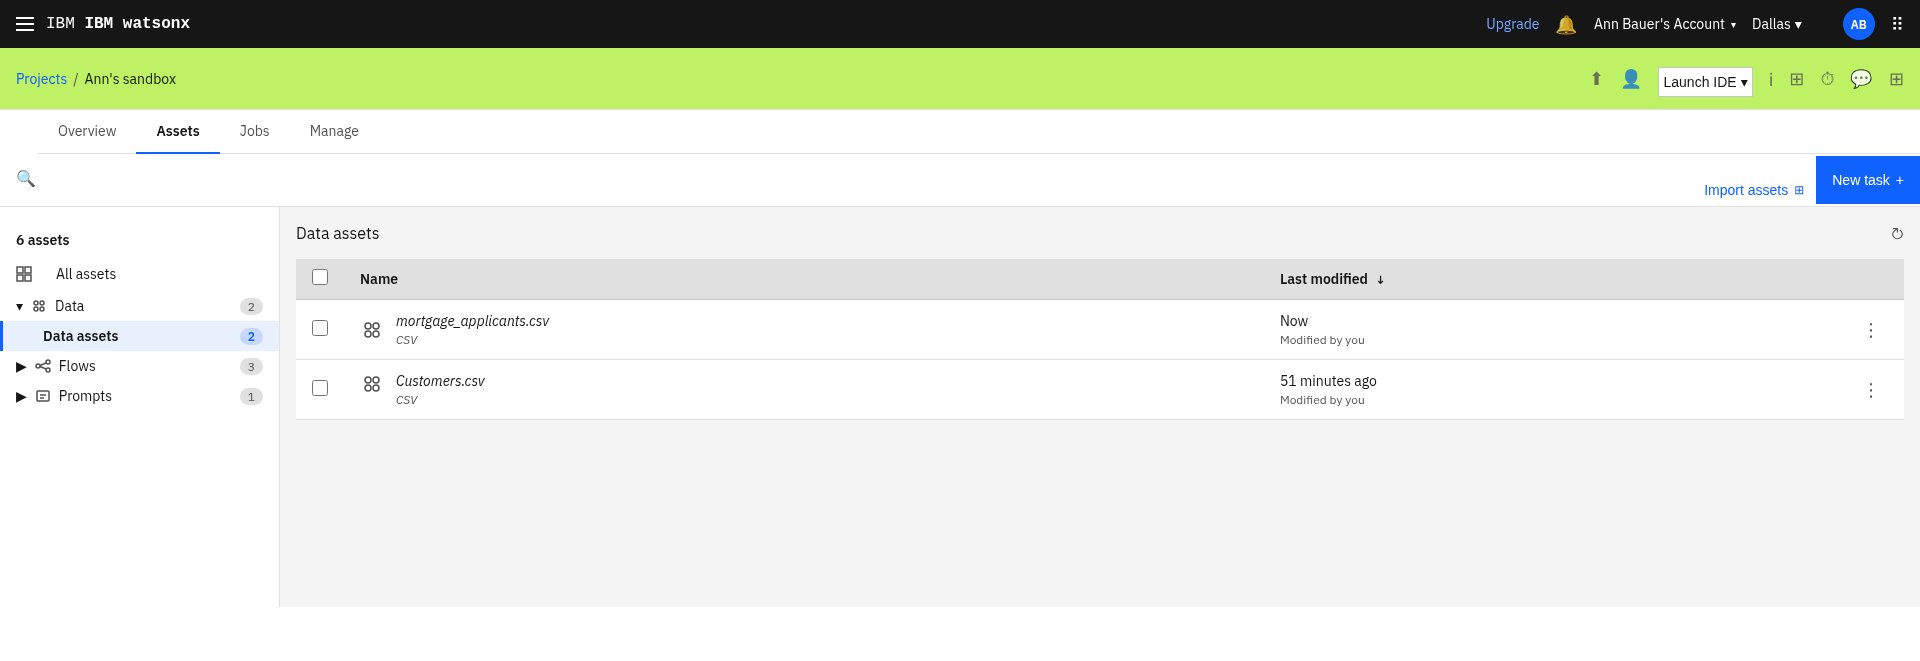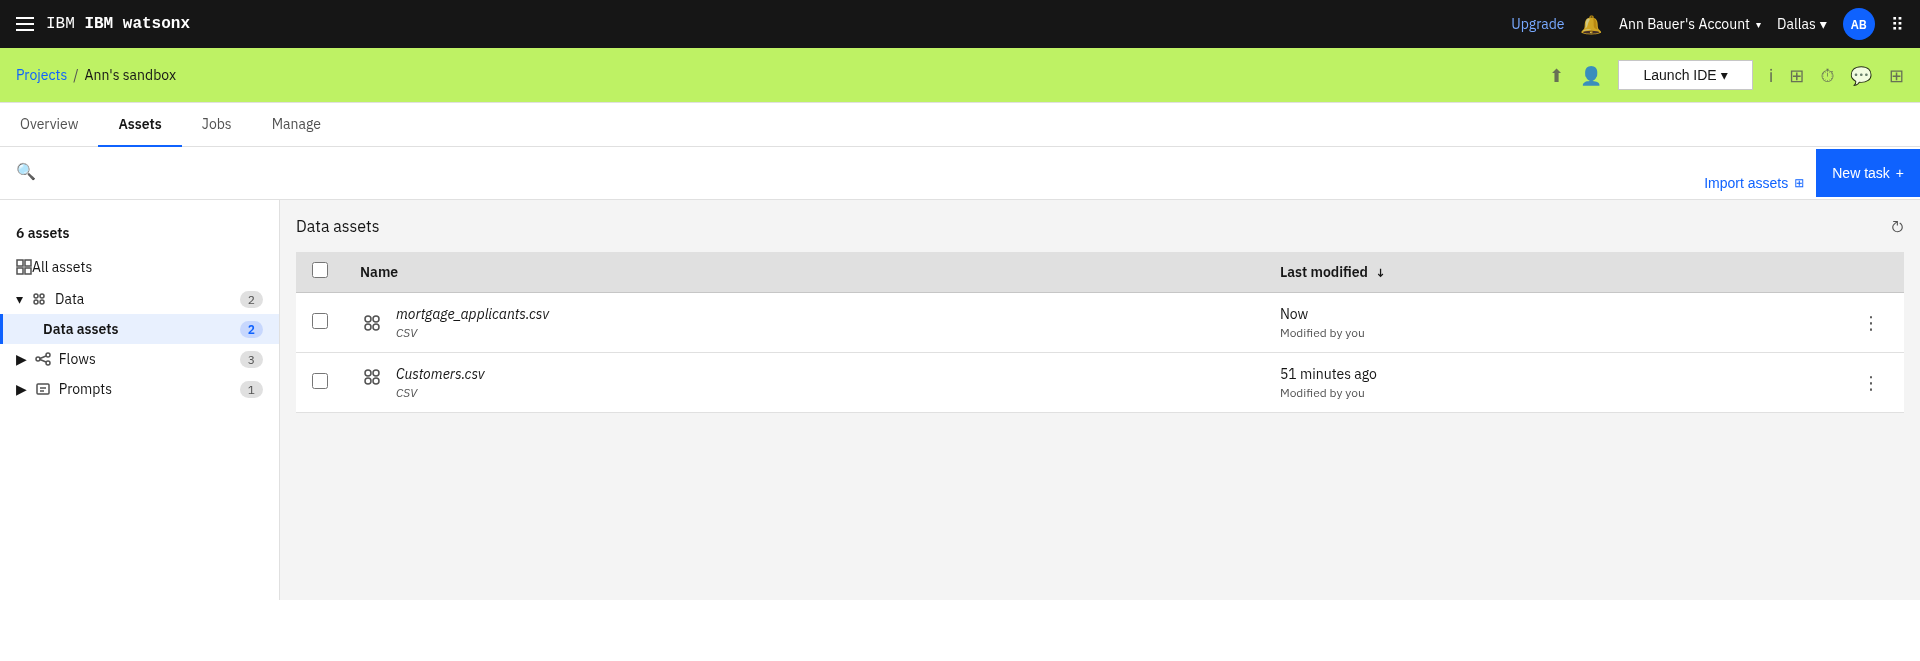--- a/index.html
+++ b/index.html
@@ -22,21 +22,21 @@
     .topnav-brand strong { font-weight: 700; }
     .topnav-right { display: flex; align-items: center; gap: 16px; }
     .topnav-upgrade { color: #78a9ff; font-size: 14px; cursor: pointer; }
     .topnav-icon { color: #fff; cursor: pointer; font-size: 18px; opacity: 0.8; }
     .topnav-account { display: flex; align-items: center; gap: 6px; color: #fff; font-size: 14px; cursor: pointer; }
     .topnav-account .chevron { font-size: 10px; }
     .topnav-region { display: flex; align-items: center; gap: 4px; color: #fff; font-size: 14px; cursor: pointer; }
     .topnav-avatar {
       width: 32px; height: 32px; border-radius: 50%; background: #0f62fe;
       display: flex; align-items: center; justify-content: center;
-      color: #fff; font-size: 12px; font-weight: 600; cursor: pointer;
+      color: #fff; font-size: 12px; font-weight: 600; cursor: pointer; margin-left: 25px;
     }
     .topnav-apps { color: #fff; cursor: pointer; font-size: 18px; }
 
     
     .breadcrumb-bar {
       background: #bef264;
       padding: 12px 16px;
       display: flex;
       align-items: center;
       justify-content: space-between;
@@ -44,29 +44,30 @@
     }
     .breadcrumb { display: flex; align-items: center; gap: 6px; font-size: 14px; }
     .breadcrumb a { color: #0f62fe; text-decoration: none; cursor: pointer; }
     .breadcrumb-sep { color: #525252; }
     .breadcrumb-current { color: #161616; }
     .breadcrumb-actions { display: flex; align-items: center; gap: 16px; }
     .breadcrumb-action-icon { color: #525252; cursor: pointer; font-size: 18px; opacity: 0.8; }
     .launch-ide-btn {
       display: flex; align-items: center; gap: 4px;
       border: 1px solid #c6c6c6; background: #fff;
-      padding: 6px 24px; font-size: 14px; cursor: pointer; color: #161616;
+      padding: 6px 4px; font-size: 14px; cursor: pointer; color: #161616; margin-top: 7px;
     }
 
     
     .tabs-bar {
       display: flex;
       border-bottom: 1px solid #e0e0e0;
       padding: 0 0px;
       background: #fff;
+      margin-left: 38px;
     }
     .tab {
       padding: 12px 20px;
       font-size: 14px;
       cursor: pointer;
       color: #525252;
       border-bottom: 2px solid transparent;
       margin-bottom: -1px;
     }
     .tab.active { color: #161616; border-bottom: 2px solid #0f62fe; font-weight: 600; }
@@ -85,21 +86,21 @@
       display: flex; align-items: center; gap: 6px;
       padding: 10px 16px; height: 48px;
     }
 
     
     .content-layout { display: flex; background: #f4f4f4; min-height: 400px; }
 
     
     .sidebar { width: 280px; background: #fff; border-right: 1px solid #e0e0e0; padding: 16px 0; flex-shrink: 0; }
     .sidebar-assets-count { padding: 8px 16px; font-size: 14px; font-weight: 600; color: #161616; }
-    .sidebar-all-assets { padding: 8px 16px; display: flex; align-items: center; gap: 0; cursor: pointer; color: #161616; font-size: 14px; }
+    .sidebar-all-assets { padding: 8px 16px; display: flex; align-items: center; gap: 24px; cursor: pointer; color: #161616; font-size: 14px; }
     .sidebar-section-title { padding: 16px 16px 8px; font-size: 12px; font-weight: 600; color: #525252; text-transform: uppercase; letter-spacing: 0.5px; }
     .sidebar-tree-item { display: flex; align-items: center; justify-content: space-between; padding: 6px 16px; cursor: pointer; font-size: 14px; color: #161616; }
     .sidebar-tree-item.active { background: #e8f0fe; border-left: 3px solid #0f62fe; font-weight: 600; }
     .sidebar-tree-item-left { display: flex; align-items: center; gap: 8px; }
     .sidebar-tree-item-count { background: #e0e0e0; border-radius: 10px; padding: 1px 8px; font-size: 12px; color: #525252; }
     .sidebar-tree-item.active .sidebar-tree-item-count { background: #c7d7fd; color: #0f62fe; }
     .sidebar-sub-item { padding-left: 40px; }
 
     
     .data-area { flex: 1; padding: 16px; }

